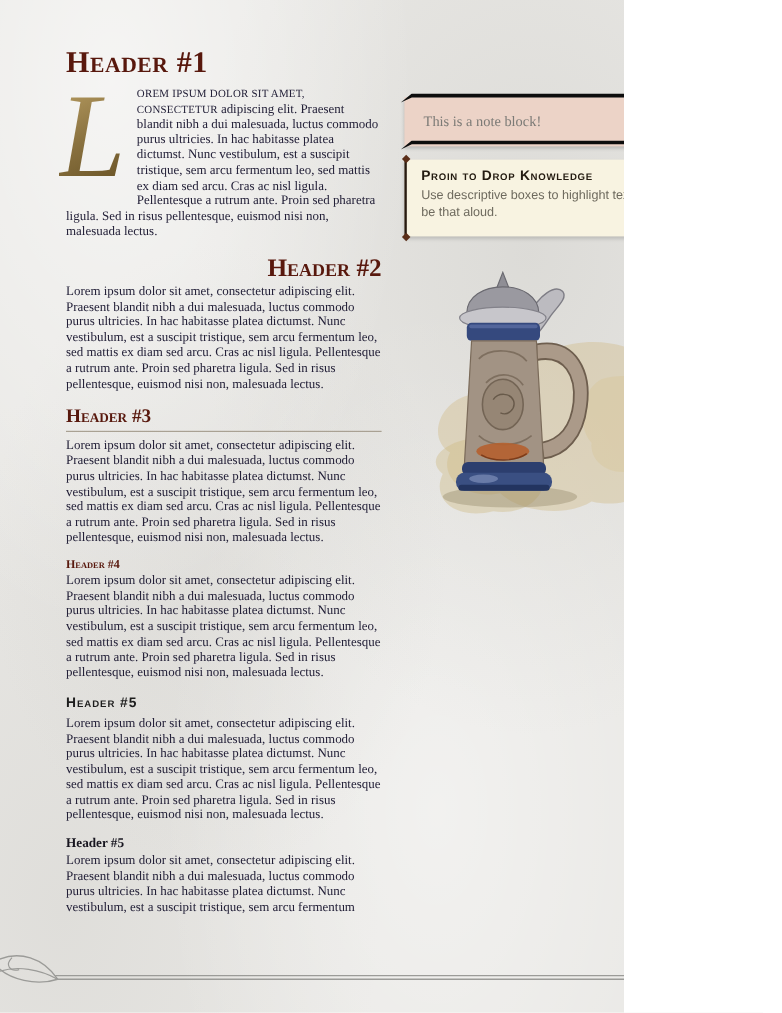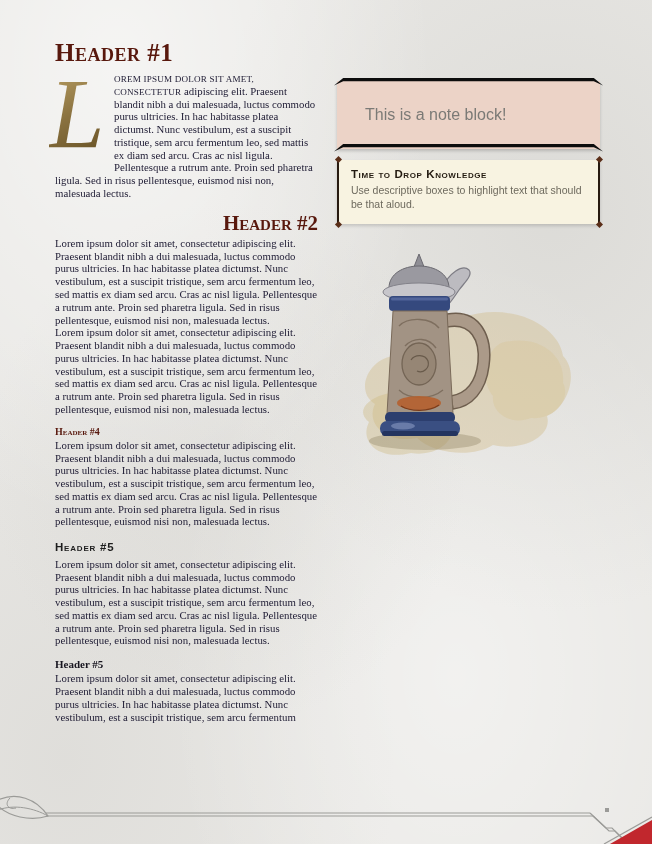--- a/index.html
+++ b/index.html
@@ -1,21 +1,21 @@
 <!DOCTYPE html>
 <html><head>
 <meta charset="utf-8">
 <style>
   * { box-sizing: border-box; margin: 0; padding: 0; }
   html,body { width:652px; }
   body { font-family: "Liberation Serif", serif; }
 
   .page {
     position: relative;
-    width: 652px; height: 844px;
+    width: 520px; height: 844px;
     overflow: hidden;
     background-color: #e9e8e5;
     background-image:
       radial-gradient(ellipse at 18% 8%,  rgba(255,255,255,.55), transparent 42%),
       radial-gradient(ellipse at 85% 25%, rgba(187,186,180,.28), transparent 45%),
       radial-gradient(ellipse at 35% 55%, rgba(193,191,185,.22), transparent 40%),
       radial-gradient(ellipse at 70% 80%, rgba(255,255,255,.40), transparent 45%),
       radial-gradient(ellipse at 10% 90%, rgba(188,186,180,.22), transparent 40%);
   }
 
@@ -79,22 +79,22 @@
   }
   .note-bar { position:absolute; left:-3px; width:calc(100% + 6px); height:8px; }
   .note-bar.top { top:-3px; }
   .note-bar.bottom { bottom:-3px; }
   .note-title {
     font-family:"Liberation Sans", sans-serif; font-variant:small-caps;
     font-weight:700; font-size:11.5px; color:#19140e; letter-spacing:.5px;
     margin:2px 0 1px 0;
   }
   .note-body {
-    font-family:Liberation Sans, sans-serif;
-    font-size:16px; color:#7b7a76; margin:16px;
+    font-family:Liberation Serif, serif;
+    font-size:12px; color:#7b7a76; margin:4px;
   }
 
   
   .descriptive-box {
     position:relative;
     margin-top:11px;
     background:#f8f3e1;
     border-left:2px solid #271a10;
     border-right:2px solid #271a10;
     padding:8px 12px 12px 12px;
@@ -134,20 +134,21 @@
   <div class="columns">
 
     <div class="col">
       <h1 class="doc-h1">Header #1</h1>
 
       <p class="body-text"><span class="dropcap">L</span><span class="lead-caps">orem ipsum dolor sit amet, consectetur</span><span> adipiscing elit. Praesent blandit nibh a dui malesuada, luctus commodo purus ultricies. In hac habitasse platea dictumst. Nunc vestibulum, est a suscipit tristique, sem arcu fermentum leo, sed mattis ex diam sed arcu. Cras ac nisl ligula. Pellentesque a rutrum ante. Proin sed pharetra ligula. Sed in risus pellentesque, euismod nisi non, malesuada lectus.</span></p>
 
       <h2 class="doc-h2">Header #2</h2>
       <p class="body-text">Lorem ipsum dolor sit amet, consectetur adipiscing elit. Praesent blandit nibh a dui malesuada, luctus commodo purus ultricies. In hac habitasse platea dictumst. Nunc vestibulum, est a suscipit tristique, sem arcu fermentum leo, sed mattis ex diam sed arcu. Cras ac nisl ligula. Pellentesque a rutrum ante. Proin sed pharetra ligula. Sed in risus pellentesque, euismod nisi non, malesuada lectus.</p>
 
+      <h3 class="doc-h3">Header #3</h3>
       <p class="body-text">Lorem ipsum dolor sit amet, consectetur adipiscing elit. Praesent blandit nibh a dui malesuada, luctus commodo purus ultricies. In hac habitasse platea dictumst. Nunc vestibulum, est a suscipit tristique, sem arcu fermentum leo, sed mattis ex diam sed arcu. Cras ac nisl ligula. Pellentesque a rutrum ante. Proin sed pharetra ligula. Sed in risus pellentesque, euismod nisi non, malesuada lectus.</p>
 
       <h4 class="doc-h4">Header #4</h4>
       <p class="body-text">Lorem ipsum dolor sit amet, consectetur adipiscing elit. Praesent blandit nibh a dui malesuada, luctus commodo purus ultricies. In hac habitasse platea dictumst. Nunc vestibulum, est a suscipit tristique, sem arcu fermentum leo, sed mattis ex diam sed arcu. Cras ac nisl ligula. Pellentesque a rutrum ante. Proin sed pharetra ligula. Sed in risus pellentesque, euismod nisi non, malesuada lectus.</p>
 
       <h5 class="doc-h5">Header #5</h5>
       <p class="body-text">Lorem ipsum dolor sit amet, consectetur adipiscing elit. Praesent blandit nibh a dui malesuada, luctus commodo purus ultricies. In hac habitasse platea dictumst. Nunc vestibulum, est a suscipit tristique, sem arcu fermentum leo, sed mattis ex diam sed arcu. Cras ac nisl ligula. Pellentesque a rutrum ante. Proin sed pharetra ligula. Sed in risus pellentesque, euismod nisi non, malesuada lectus.</p>
 
       <div class="doc-h6">Header #5</div>
       <p class="body-text">Lorem ipsum dolor sit amet, consectetur adipiscing elit. Praesent blandit nibh a dui malesuada, luctus commodo purus ultricies. In hac habitasse platea dictumst. Nunc vestibulum, est a suscipit tristique, sem arcu fermentum</p>
@@ -165,21 +166,21 @@
           <polygon points="0,7.5 9,0 254,0 263,7.5 254,3.2 9,3.2" fill="#0d0d0d"></polygon>
         </svg>
       </div>
 
       
       <div class="descriptive-box">
         <span class="corner-dot tl"></span>
         <span class="corner-dot tr"></span>
         <span class="corner-dot bl"></span>
         <span class="corner-dot br"></span>
-        <div class="desc-title">Time to Drop Knowledge</div>
+        <div class="desc-title">Proin to Drop Knowledge</div>
         <p class="desc-body">Use descriptive boxes to highlight text that should be that aloud.</p>
       </div>
 
       
       <svg class="stein-figure" viewBox="0 0 235 215" aria-hidden="true">
 
         <path d="M110,70 C160,52 208,78 212,108 C228,124 218,158 196,168 C202,188 172,204 142,197
                  C122,210 82,206 66,190 C36,196 14,176 24,156 C4,144 16,112 42,108 C48,88 80,82 110,70 Z" fill="#d2bd8a" opacity="0.42"></path>
         <path d="M28,148 C60,136 92,148 96,168 C112,184 92,210 60,205 C28,213 8,194 18,174 C6,164 14,154 28,148 Z" fill="#cdb87f" opacity="0.38"></path>
         <path d="M150,95 C185,85 215,105 212,135 C220,150 205,172 180,170 C160,178 140,165 142,148 C130,135 132,105 150,95 Z" fill="#d8c496" opacity="0.38"></path>

